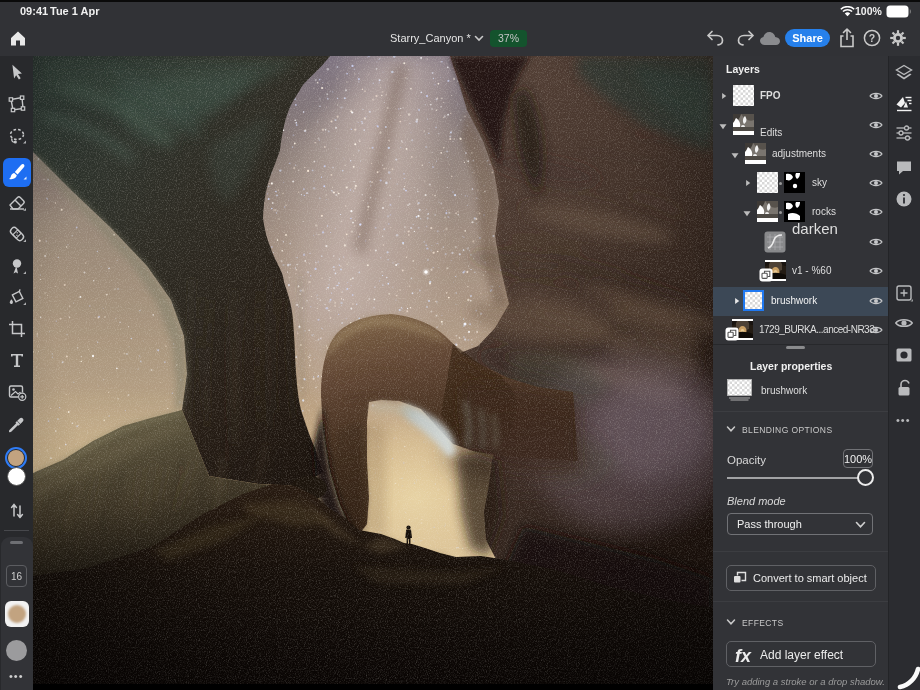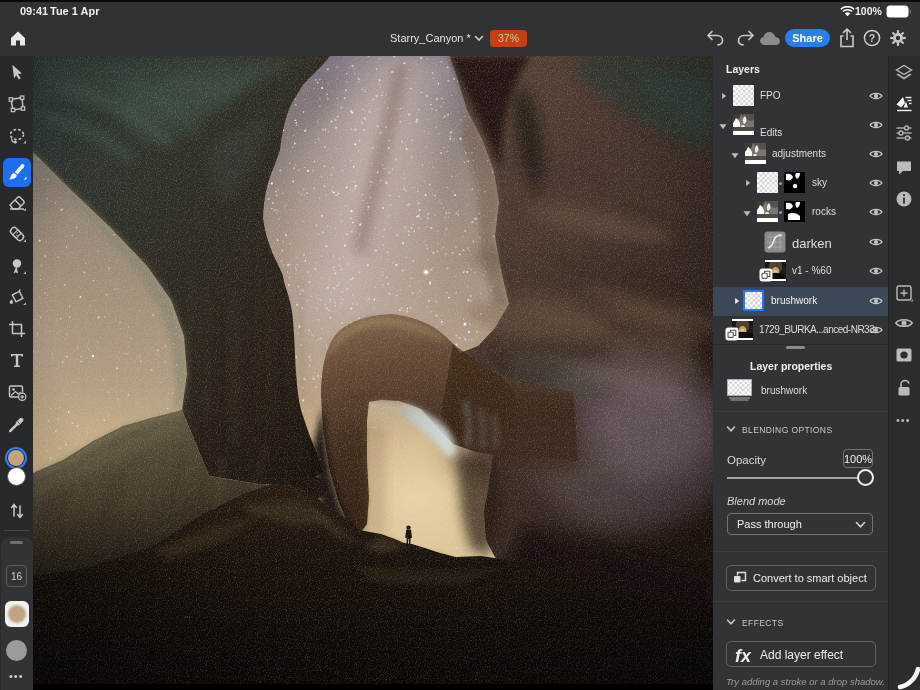--- a/index.html
+++ b/index.html
@@ -26,21 +26,21 @@
 <rect x="0.5" y="0.5" width="22" height="12" rx="3.5" fill="#fff"></rect>
 <path d="M23.8,4.2 C25,4.6 25,8.4 23.8,8.8 Z" fill="#9a9a9a"></path>
 </svg>
 <svg class="abs" style="left:9px;top:30px;" width="18" height="17" viewBox="0 0 18 17">
 <path d="M2,8 L9,1.5 L16,8 L16,15.5 L11,15.5 L11,10.5 L7,10.5 L7,15.5 L2,15.5 Z" fill="#e8e8e8"></path>
 </svg>
 <div class="abs" style="left:390px;top:32px;font-size:11px;color:#e4e4e4;">Starry_Canyon *</div>
 <svg class="abs" style="left:474px;top:35px;" width="10" height="7" viewBox="0 0 10 7">
     <path d="M1.5,1.5 L5,5 L8.5,1.5" stroke="#c9c9c9" stroke-width="1.6" fill="none" stroke-linecap="round"></path>
   </svg>
-<div class="abs" style="left:490px;top:30px;width:37px;height:17px;background:#c2410c;border-radius:4px;color:#c6c6c6;font-size:10.5px;text-align:center;line-height:17px;">37%</div>
+<div class="abs" style="left:490px;top:30px;width:37px;height:17px;background:#14532d;border-radius:4px;color:#c6c6c6;font-size:10.5px;text-align:center;line-height:17px;">37%</div>
 <svg class="abs" style="left:706px;top:30px;" width="19" height="16" viewBox="0 0 19 16">
 <path d="M6,1.5 L2,5.5 L6,9.5" stroke="#c9c9c9" stroke-width="1.7" fill="none" stroke-linecap="round" stroke-linejoin="round"></path>
 <path d="M2.5,5.5 L11,5.5 C14.5,5.5 16.5,8 16.5,10.5 C16.5,13 14.5,14.8 12,14.8" stroke="#c9c9c9" stroke-width="1.7" fill="none" stroke-linecap="round"></path>
 </svg>
 <svg class="abs" style="left:736px;top:30px;" width="19" height="16" viewBox="0 0 19 16">
 <path d="M13,1.5 L17,5.5 L13,9.5" stroke="#c9c9c9" stroke-width="1.7" fill="none" stroke-linecap="round" stroke-linejoin="round"></path>
 <path d="M16.5,5.5 L8,5.5 C4.5,5.5 2.5,8 2.5,10.5 C2.5,13 4.5,14.8 7,14.8" stroke="#c9c9c9" stroke-width="1.7" fill="none" stroke-linecap="round"></path>
 </svg>
 <svg class="abs" style="left:759px;top:31px;" width="22" height="15" viewBox="0 0 22 15">
 <path d="M5.5,14 C3,14 1,12 1,9.8 C1,7.8 2.5,6.2 4.4,5.9 C5,3.1 7.4,1 10.3,1 C13.3,1 15.8,3.2 16.2,6.1 C18.9,6.3 21,8 21,10.3 C21,12.4 19.2,14 17,14 Z" fill="#8a8b8e"></path>
@@ -1960,21 +1960,21 @@
     </defs>
   </svg>
 <div class="abs" style="left:726px;top:63px;font-size:10.5px;font-weight:bold;color:#f0f0f0;">Layers</div>
 <div class="abs" style="left:713px;top:287px;width:175px;height:29px;background:#3c4856;"></div>
 <svg class="abs" style="left:721px;top:92px;" width="6" height="8" viewBox="0 0 8 9">
     <path d="M1.5,0.5 L1.5,8.5 L7,4.5 Z" fill="#bcbcbc"></path>
   </svg>
 <svg class="abs" style="left:733px;top:85px;" width="21" height="21" viewBox="0 0 21 21">
     <rect width="21" height="21" fill="url(#chk)"></rect>
   </svg>
-<div class="abs" style="left:760px;top:90px;font-size:10px;color:#dedede;">FPO</div>
+<div class="abs" style="left:760px;top:90px;font-size:10px;color:#dedede;font-weight:bold;">FPO</div>
 <svg class="abs" style="left:869px;top:91px;" width="14" height="10" viewBox="0 0 14 10">
 <path d="M1,5 C3.4,1.6 10.6,1.6 13,5 C10.6,8.4 3.4,8.4 1,5 Z" stroke="#c6c7c9" stroke-width="1.2" fill="none"></path>
 <circle cx="7" cy="5" r="2" fill="#c6c7c9"></circle>
   </svg>
 <svg class="abs" style="left:719px;top:123px;" width="8" height="7" viewBox="0 0 9 8">
     <path d="M0.5,1.5 L8.5,1.5 L4.5,7 Z" fill="#bcbcbc"></path>
   </svg>
 <svg class="abs" style="left:733px;top:114px;" width="21" height="21" viewBox="0 0 21 21">
 <rect width="21" height="21" fill="#7a756f"></rect>
 <path d="M0,0 L8,0 C7,4 5,7 0,9 Z" fill="#3e3a36"></path>
@@ -2051,21 +2051,21 @@
 <path d="M1,5 C3.4,1.6 10.6,1.6 13,5 C10.6,8.4 3.4,8.4 1,5 Z" stroke="#c6c7c9" stroke-width="1.2" fill="none"></path>
 <circle cx="7" cy="5" r="2" fill="#c6c7c9"></circle>
   </svg>
 <svg class="abs" style="left:764px;top:231px;" width="22" height="22" viewBox="0 0 22 22">
 <rect x="0.5" y="0.5" width="21" height="21" rx="3" fill="#88898b"></rect>
 <g stroke="#a9aaac" stroke-width="0.8">
       <path d="M6,3 L6,19 M11,3 L11,19 M16,3 L16,19 M3,6 L19,6 M3,11 L19,11 M3,16 L19,16"></path>
     </g>
 <path d="M4,17 C8,16 9,12 10,9 C11,6 13,4 18,4" stroke="#ececec" stroke-width="1.6" fill="none"></path>
 </svg>
-<div class="abs" style="left:792px;top:236px;font-size:13px;color:#dedede;">darken</div>
+<div class="abs" style="left:792px;top:220px;font-size:15px;color:#dedede;">darken</div>
 <svg class="abs" style="left:869px;top:237px;" width="14" height="10" viewBox="0 0 14 10">
 <path d="M1,5 C3.4,1.6 10.6,1.6 13,5 C10.6,8.4 3.4,8.4 1,5 Z" stroke="#c6c7c9" stroke-width="1.2" fill="none"></path>
 <circle cx="7" cy="5" r="2" fill="#c6c7c9"></circle>
   </svg>
 <svg class="abs" style="left:765px;top:260px;" width="21" height="21" viewBox="0 0 21 21">
 <rect width="21" height="21" fill="#fff"></rect>
 <rect x="0" y="2" width="21" height="17" fill="#241c14"></rect>
 <path d="M4,2 L17,2 L17,10 C13,12 8,12 4,9 Z" fill="#4e4236"></path>
 <ellipse cx="10.5" cy="12" rx="4" ry="5" fill="#caa064"></ellipse>
 <ellipse cx="10.5" cy="13" rx="2" ry="3" fill="#e8c890"></ellipse>

